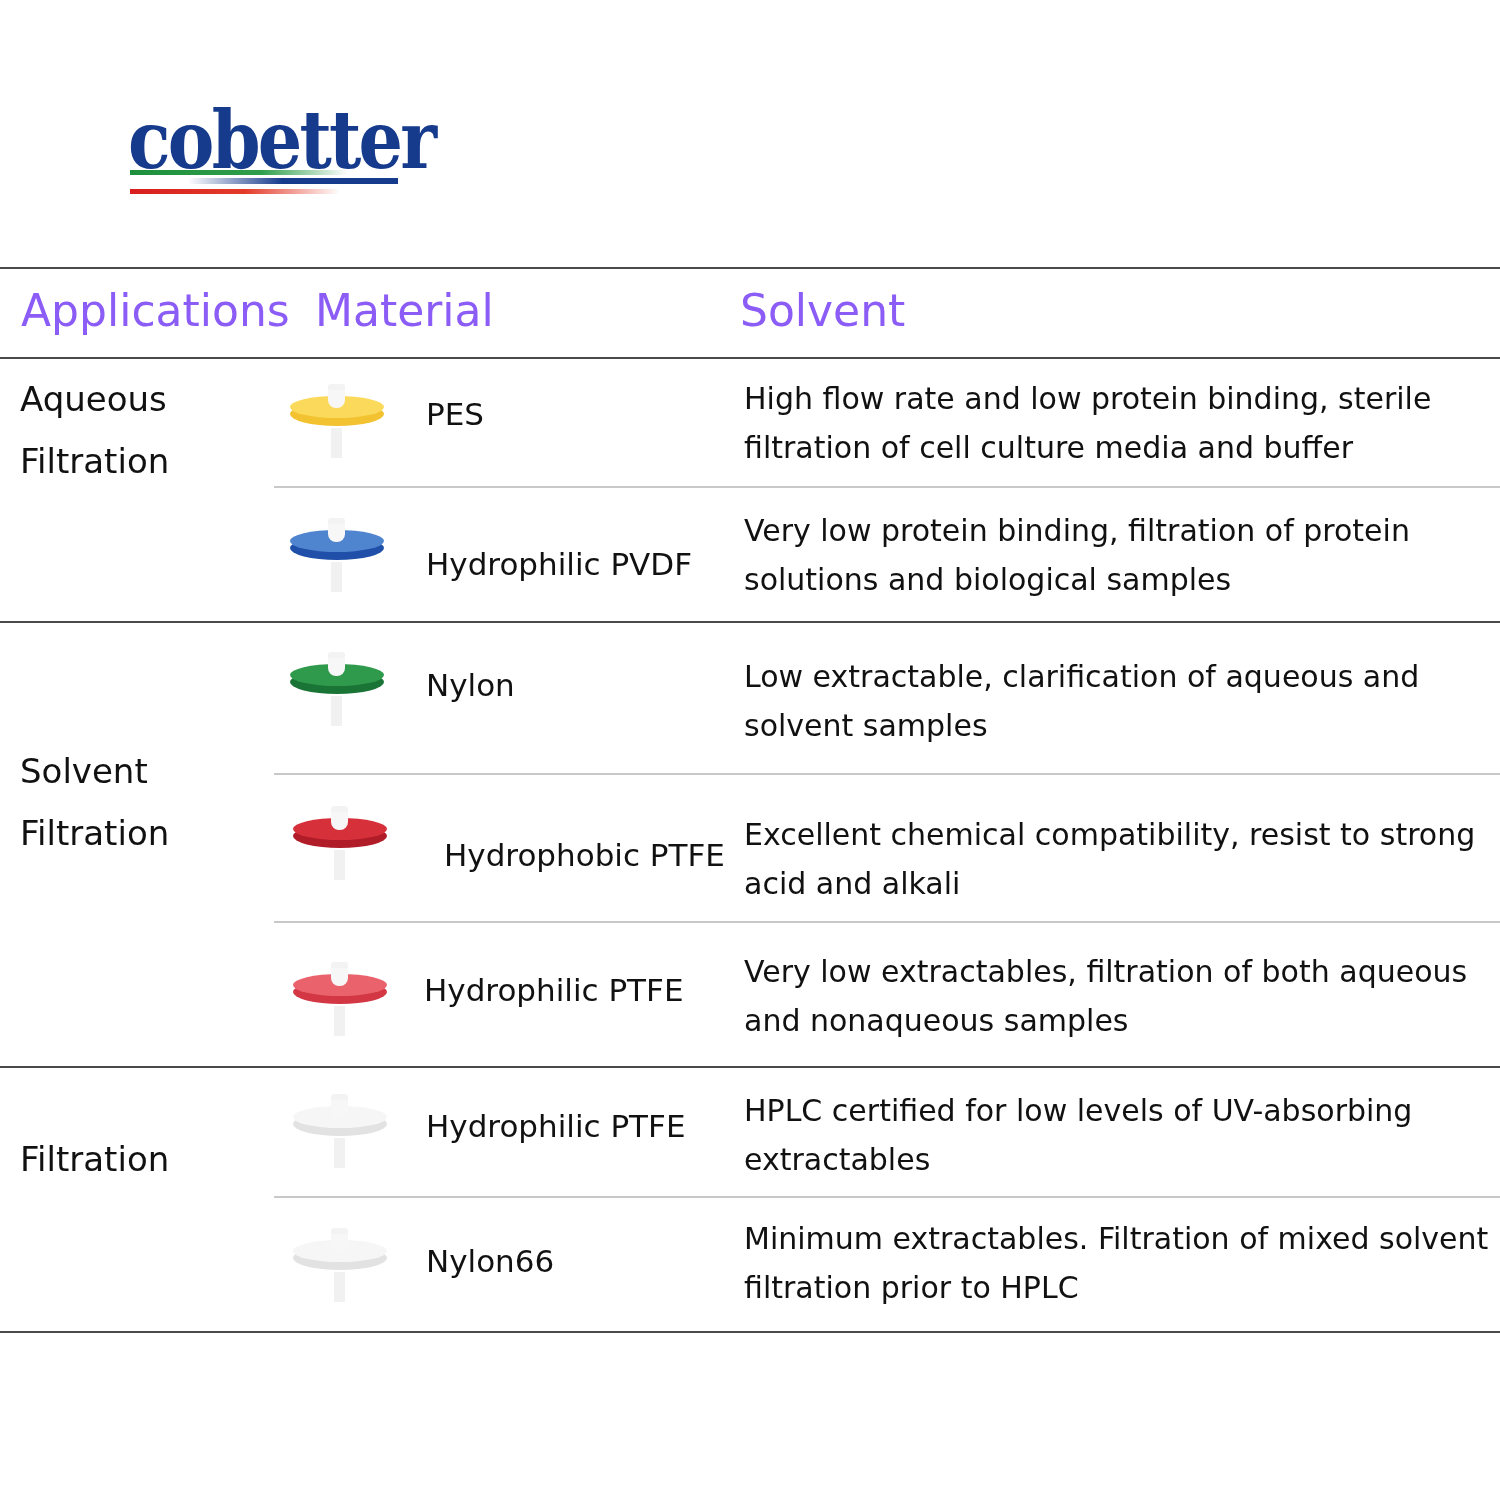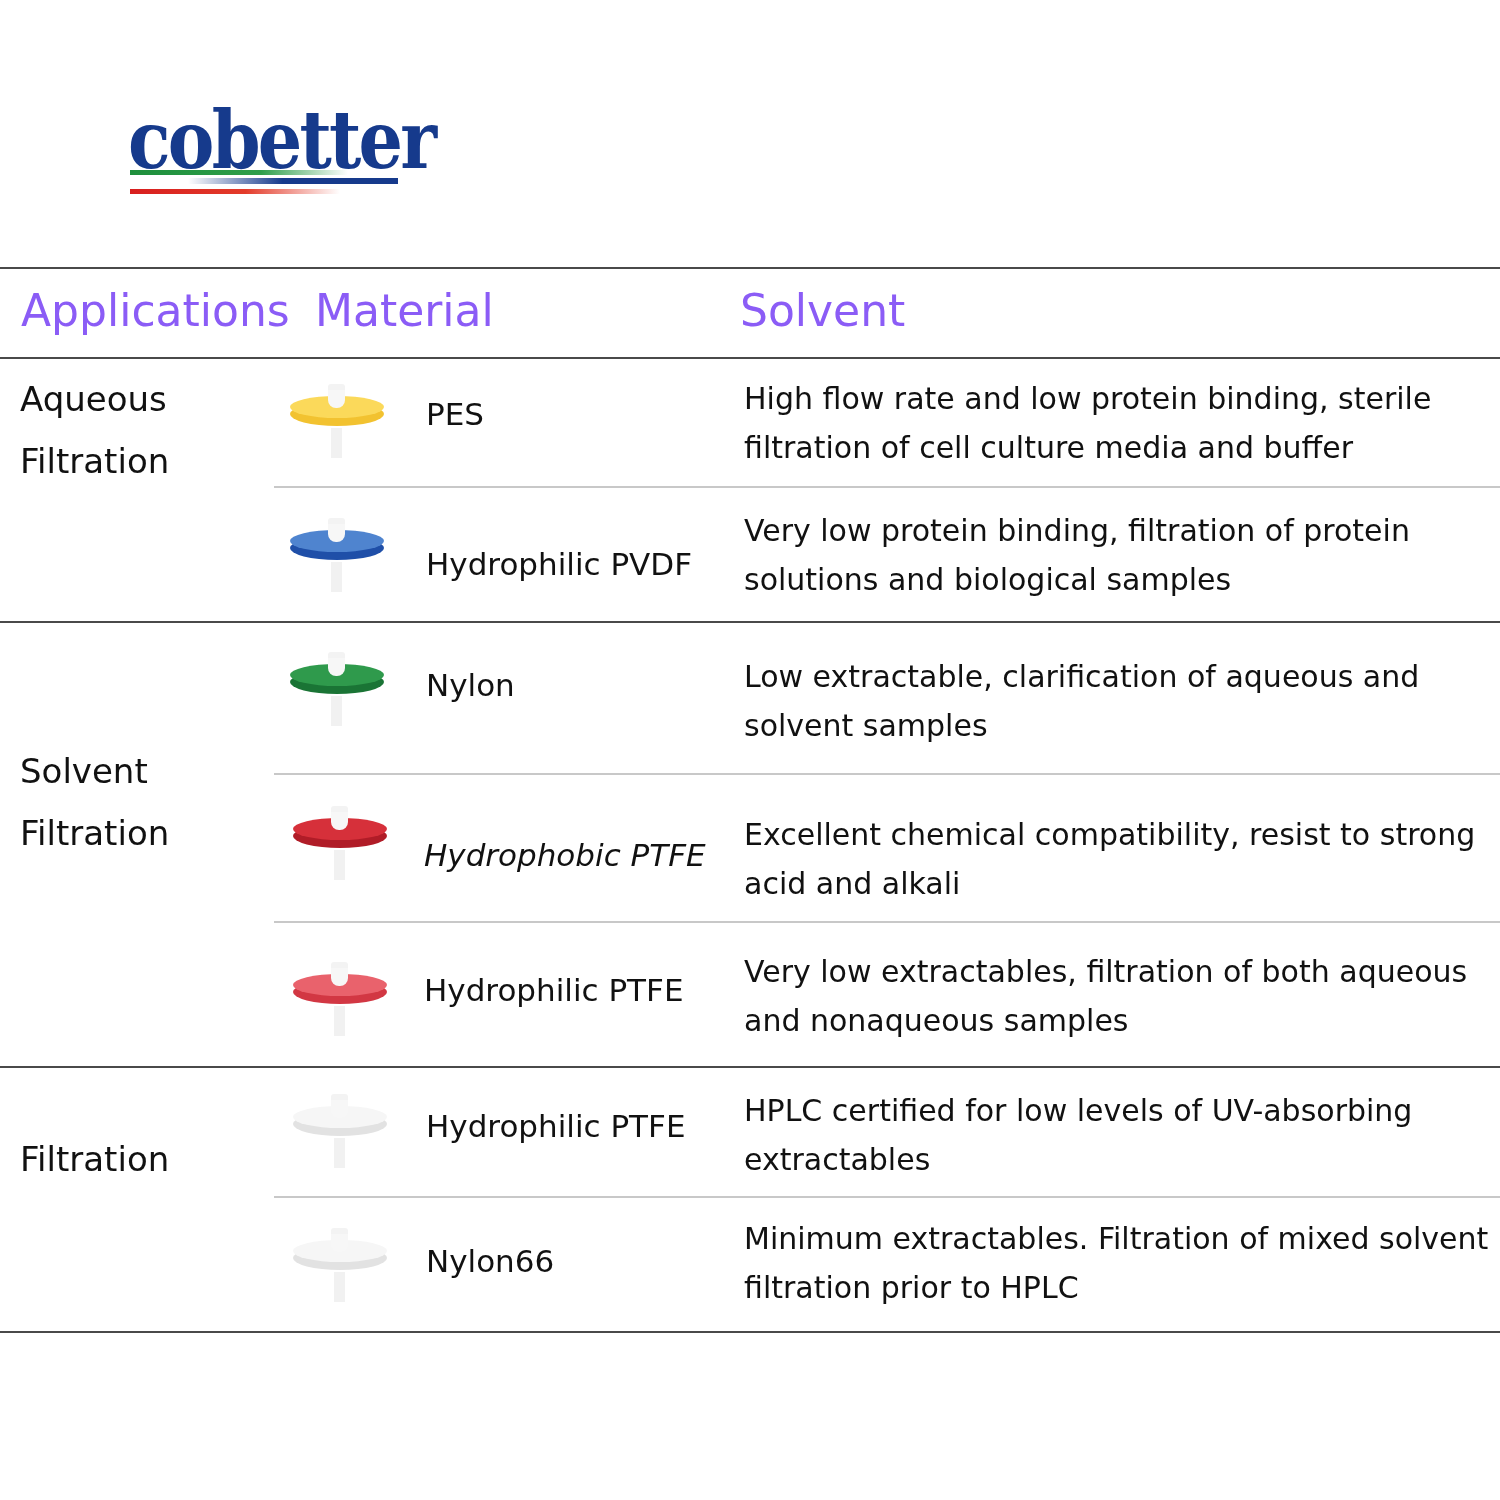--- a/index.html
+++ b/index.html
@@ -109,21 +109,21 @@
   <div>solvent samples</div>
 </div>
 
 <div class="filter" style="left:291px;top:806px;">
   <div class="tip-top"></div>
   <div class="disc-side" style="background:#b01c27;"></div>
   <div class="disc-top" style="background:#d6303a;"></div>
   <div class="notch"></div>
   <div class="stem"></div>
 </div>
-<div class="mat" style="left:424px;top:835px;font-style:italic;">Hydrophobic PTFE</div>
+<div class="mat" style="left:444px;top:835px;">Hydrophobic PTFE</div>
 <div class="feat" style="top:810px;">
   <div>Excellent chemical compatibility, resist to strong</div>
   <div>acid and alkali</div>
 </div>
 
 <div class="filter" style="left:291px;top:962px;">
   <div class="tip-top"></div>
   <div class="disc-side" style="background:#d23743;"></div>
   <div class="disc-top" style="background:#e9626c;"></div>
   <div class="notch"></div>

